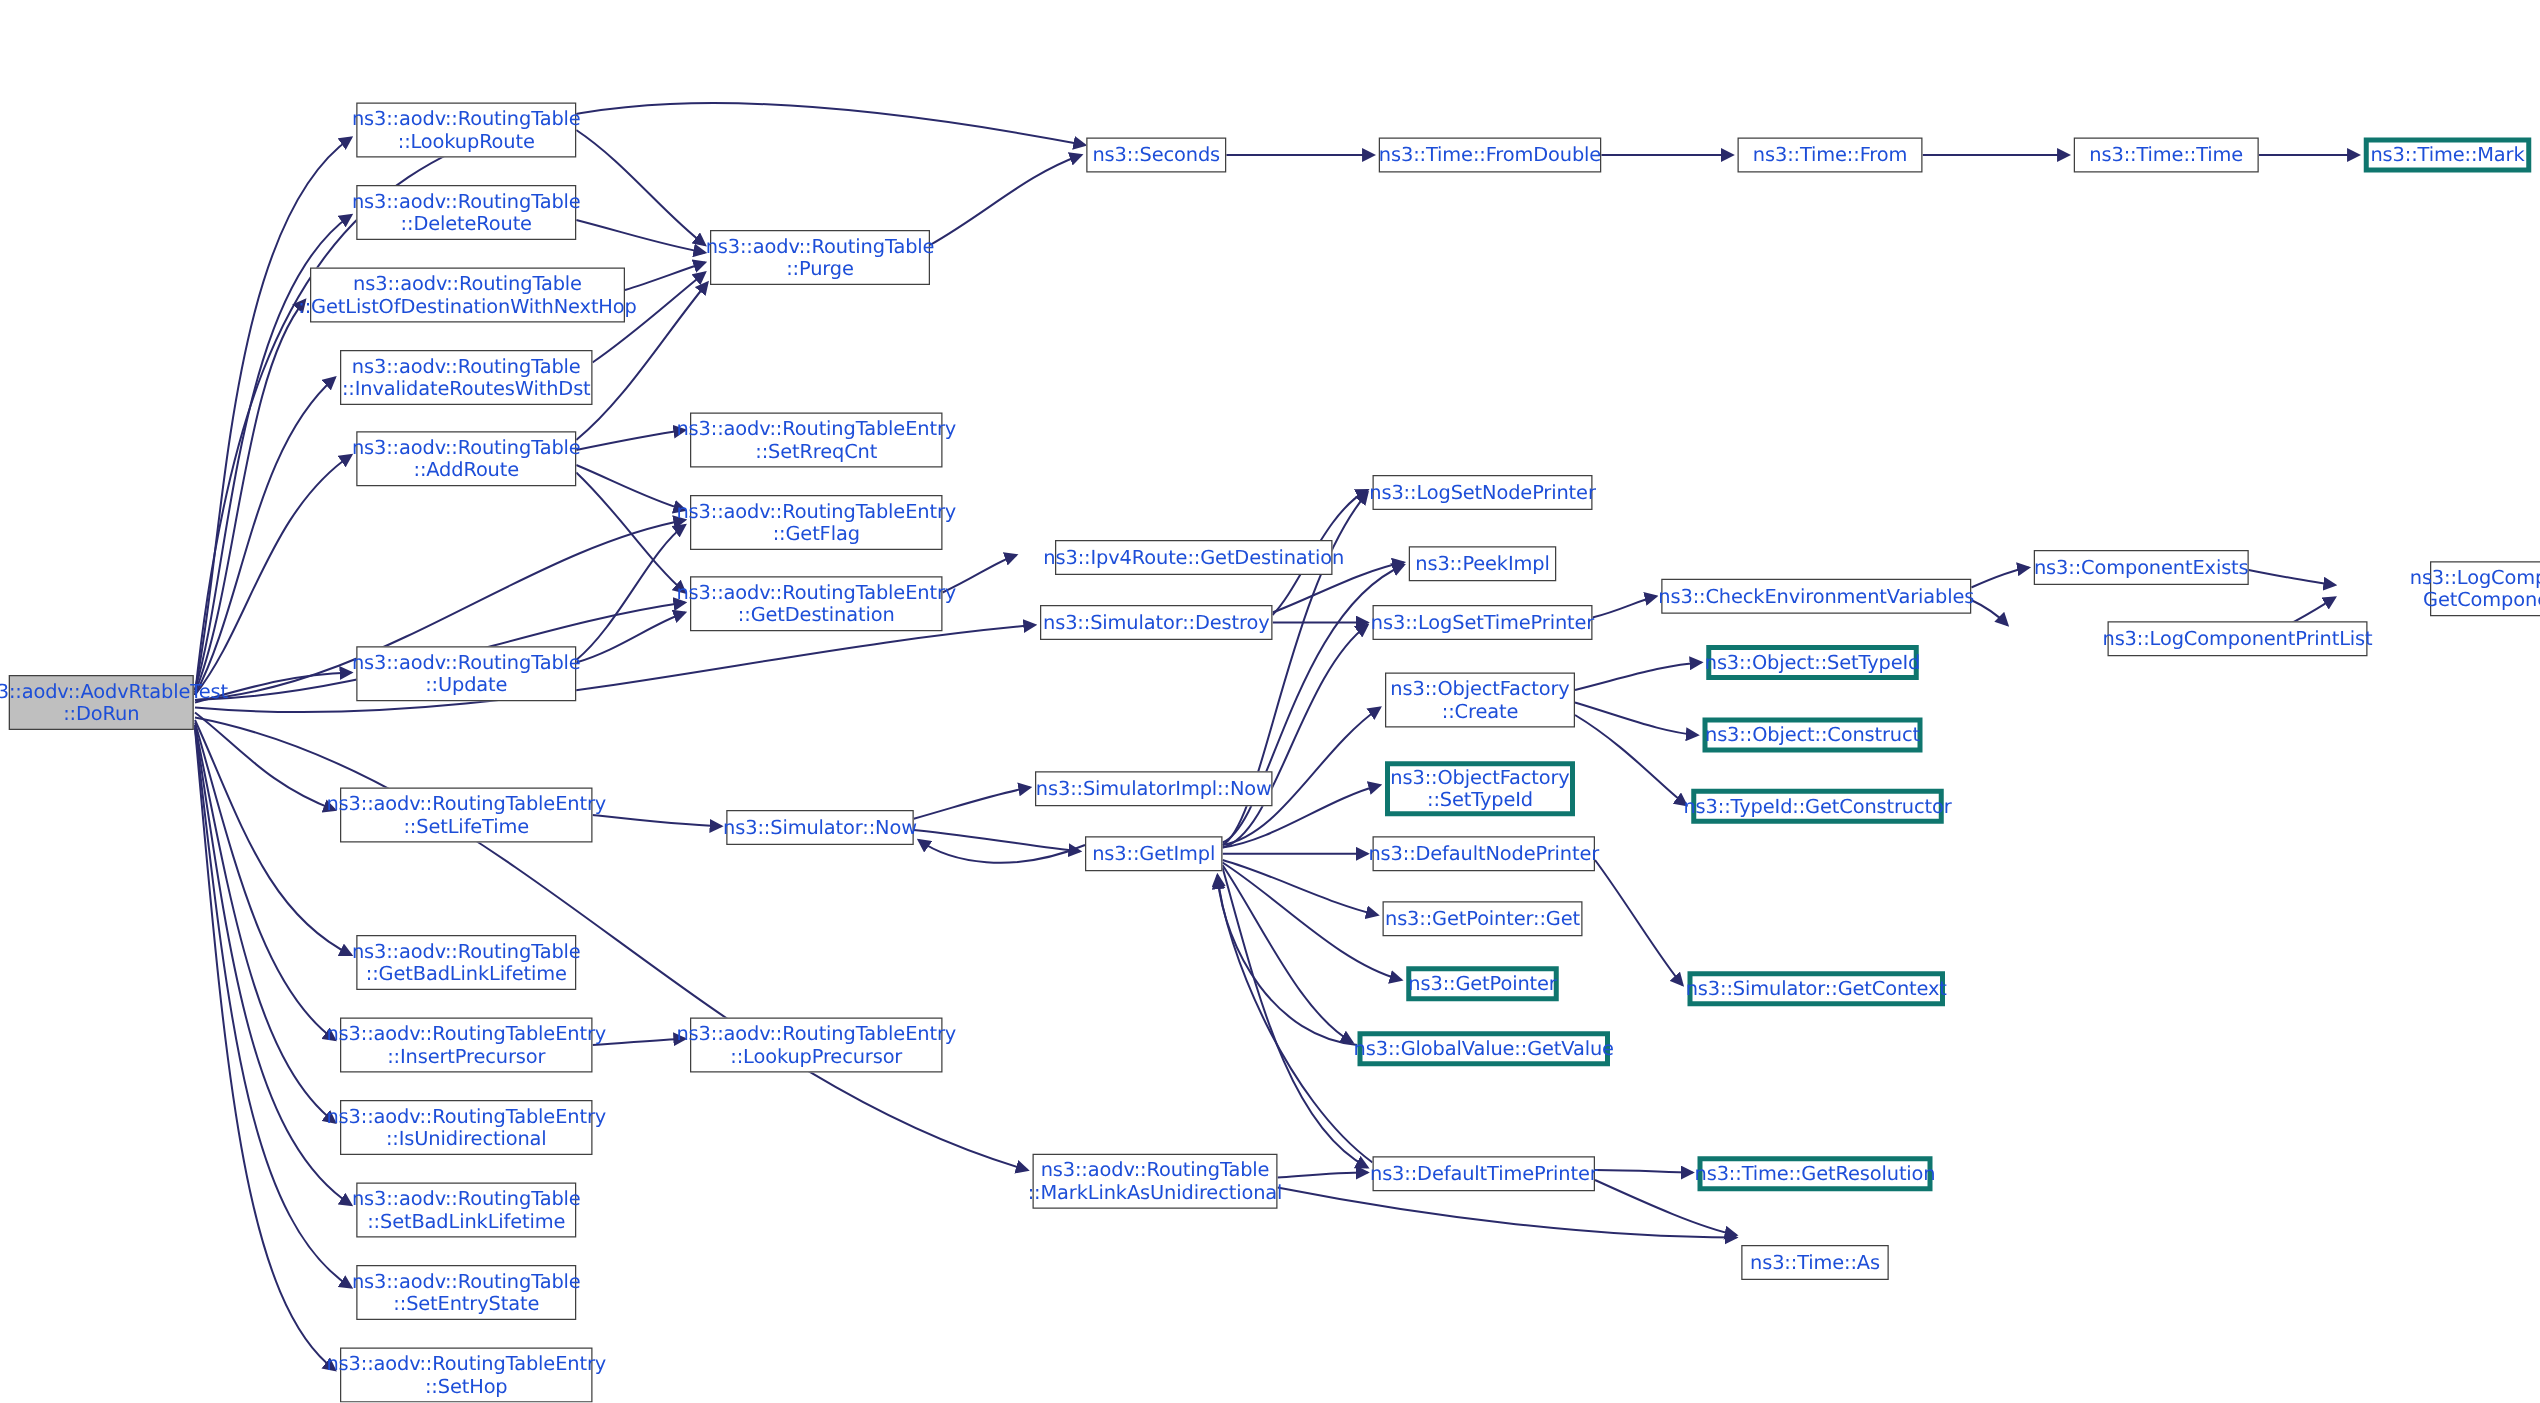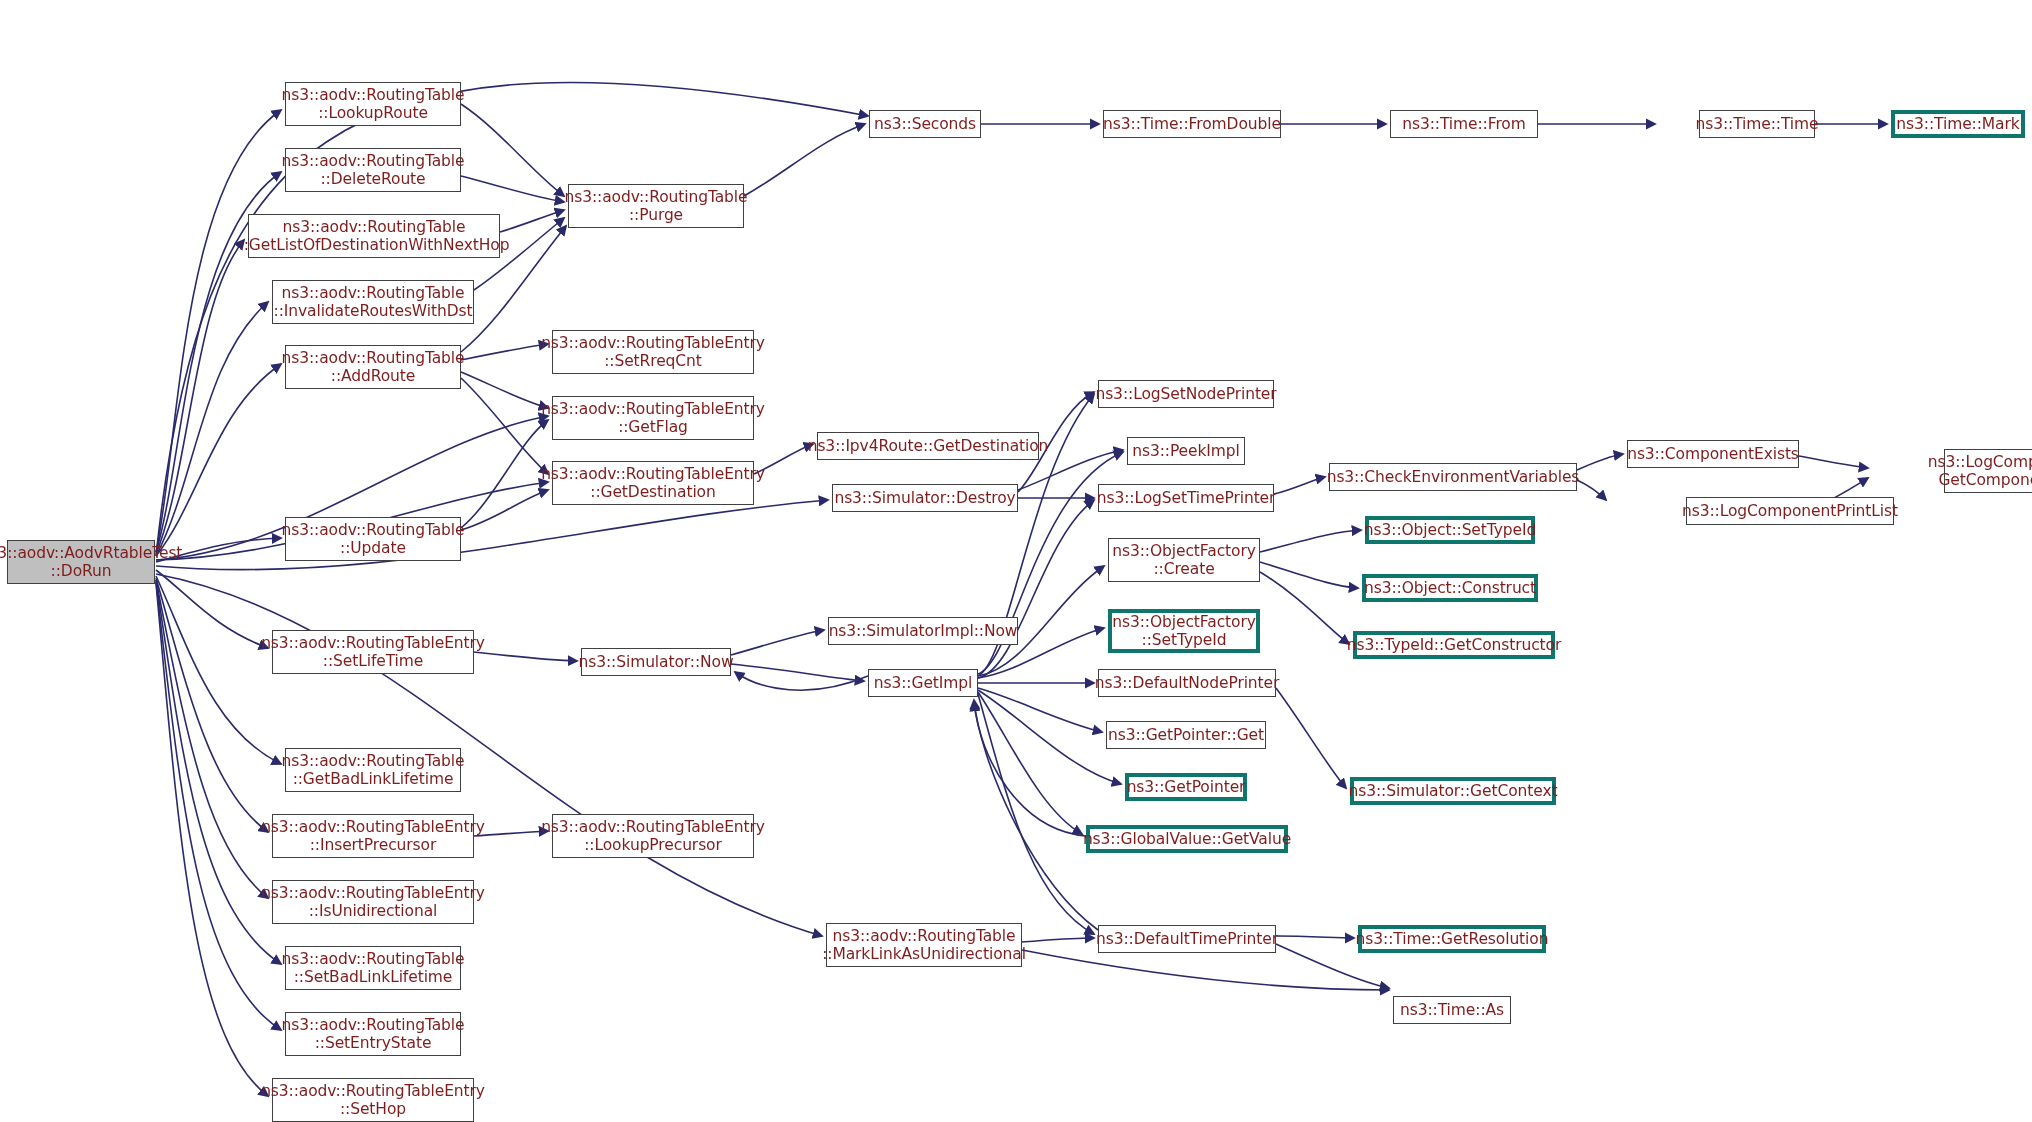--- a/index.html
+++ b/index.html
@@ -1,21 +1,21 @@
 <!DOCTYPE html>
 <html><head>
 <meta charset="utf-8">
 <style>
   html,body{margin:0;padding:0;background:#ffffff;}
   #canvas{position:relative;width:2032px;height:1122px;background:#fff;
           font-family:"DejaVu Sans","Liberation Sans",sans-serif;}
   svg#edges{position:absolute;left:0;top:0;width:2032px;height:1122px;overflow:visible;}
   .node{position:absolute;box-sizing:border-box;display:flex;align-items:center;
         justify-content:center;text-align:center;background:#ffffff;
-        border:1px solid #404040;color:#7f1d1d;line-height:1.18;
+        border:1px solid #404040;color:#1d4ed8;line-height:1.18;
         font-size:15.5px;letter-spacing:-0.1px;padding:0 4px;white-space:pre-line;}
   .node.red{border:4px solid #0f766e;}
   .node.root{background:#bfbfbf;border:1px solid #404040;}
 </style>
 </head>
 <body>
 
 <div id="canvas">
   <svg id="edges" viewBox="0 0 2032 1122" preserveAspectRatio="none">
     <defs>
@@ -129,39 +129,39 @@
       <div class="node" style="left: 552px; top: 396px; width: 202px; height: 44px;">ns3::aodv::RoutingTableEntry
 ::GetFlag</div>
       <div class="node" style="left: 552px; top: 461px; width: 202px; height: 44px;">ns3::aodv::RoutingTableEntry
 ::GetDestination</div>
       <div class="node" style="left: 581px; top: 648px; width: 150px; height: 28px;">ns3::Simulator::Now</div>
       <div class="node" style="left: 826px; top: 923px; width: 196px; height: 44px;">ns3::aodv::RoutingTable
 ::MarkLinkAsUnidirectional</div>
       <div class="node" style="left: 552px; top: 814px; width: 202px; height: 44px;">ns3::aodv::RoutingTableEntry
 ::LookupPrecursor</div>
       <div class="node" style="left: 869px; top: 110px; width: 112px; height: 28px;">ns3::Seconds</div>
-      <div class="node" style="left: 817px; top: 432px; width: 222px; height: 28px;">ns3::Ipv4Route::GetDestination</div>
+      <div class="node" style="left: 844px; top: 432px; width: 222px; height: 28px;">ns3::Ipv4Route::GetDestination</div>
       <div class="node" style="left: 832px; top: 484px; width: 186px; height: 28px;">ns3::Simulator::Destroy</div>
       <div class="node" style="left: 828px; top: 617px; width: 190px; height: 28px;">ns3::SimulatorImpl::Now</div>
       <div class="node" style="left: 868px; top: 669px; width: 110px; height: 28px;">ns3::GetImpl</div>
       <div class="node" style="left: 1098px; top: 380px; width: 176px; height: 28px;">ns3::LogSetNodePrinter</div>
       <div class="node" style="left: 1127px; top: 437px; width: 118px; height: 28px;">ns3::PeekImpl</div>
       <div class="node" style="left: 1098px; top: 484px; width: 176px; height: 28px;">ns3::LogSetTimePrinter</div>
       <div class="node" style="left: 1108px; top: 538px; width: 152px; height: 44px;">ns3::ObjectFactory
 ::Create</div>
       <div class="node red" style="left: 1108px; top: 609px; width: 152px; height: 44px;">ns3::ObjectFactory
 ::SetTypeId</div>
       <div class="node" style="left: 1098px; top: 669px; width: 178px; height: 28px;">ns3::DefaultNodePrinter</div>
       <div class="node" style="left: 1106px; top: 721px; width: 160px; height: 28px;">ns3::GetPointer::Get</div>
       <div class="node red" style="left: 1125px; top: 773px; width: 122px; height: 28px;">ns3::GetPointer</div>
       <div class="node red" style="left: 1086px; top: 825px; width: 202px; height: 28px;">ns3::GlobalValue::GetValue</div>
       <div class="node" style="left: 1098px; top: 925px; width: 178px; height: 28px;">ns3::DefaultTimePrinter</div>
       <div class="node" style="left: 1103px; top: 110px; width: 178px; height: 28px;">ns3::Time::FromDouble</div>
       <div class="node" style="left: 1390px; top: 110px; width: 148px; height: 28px;">ns3::Time::From</div>
-      <div class="node" style="left: 1659px; top: 110px; width: 116px; height: 28px; margin-left: 40px;">ns3::Time::Time</div>
+      <div class="node" style="left: 1659px; top: 110px; width: 148px; height: 28px;">ns3::Time::Time</div>
       <div class="node red" style="left: 1891px; top: 110px; width: 134px; height: 28px;">ns3::Time::Mark</div>
       <div class="node" style="left: 1329px; top: 463px; width: 248px; height: 28px;">ns3::CheckEnvironmentVariables</div>
       <div class="node red" style="left: 1365px; top: 516px; width: 170px; height: 28px;">ns3::Object::SetTypeId</div>
       <div class="node red" style="left: 1362px; top: 574px; width: 176px; height: 28px;">ns3::Object::Construct</div>
       <div class="node red" style="left: 1353px; top: 631px; width: 202px; height: 28px;">ns3::TypeId::GetConstructor</div>
       <div class="node red" style="left: 1350px; top: 777px; width: 206px; height: 28px;">ns3::Simulator::GetContext</div>
       <div class="node red" style="left: 1358px; top: 925px; width: 188px; height: 28px;">ns3::Time::GetResolution</div>
       <div class="node" style="left: 1393px; top: 996px; width: 118px; height: 28px;">ns3::Time::As</div>
       <div class="node" style="left: 1627px; top: 440px; width: 172px; height: 28px;">ns3::ComponentExists</div>
       <div class="node" style="left: 1686px; top: 497px; width: 208px; height: 28px;">ns3::LogComponentPrintList</div>

